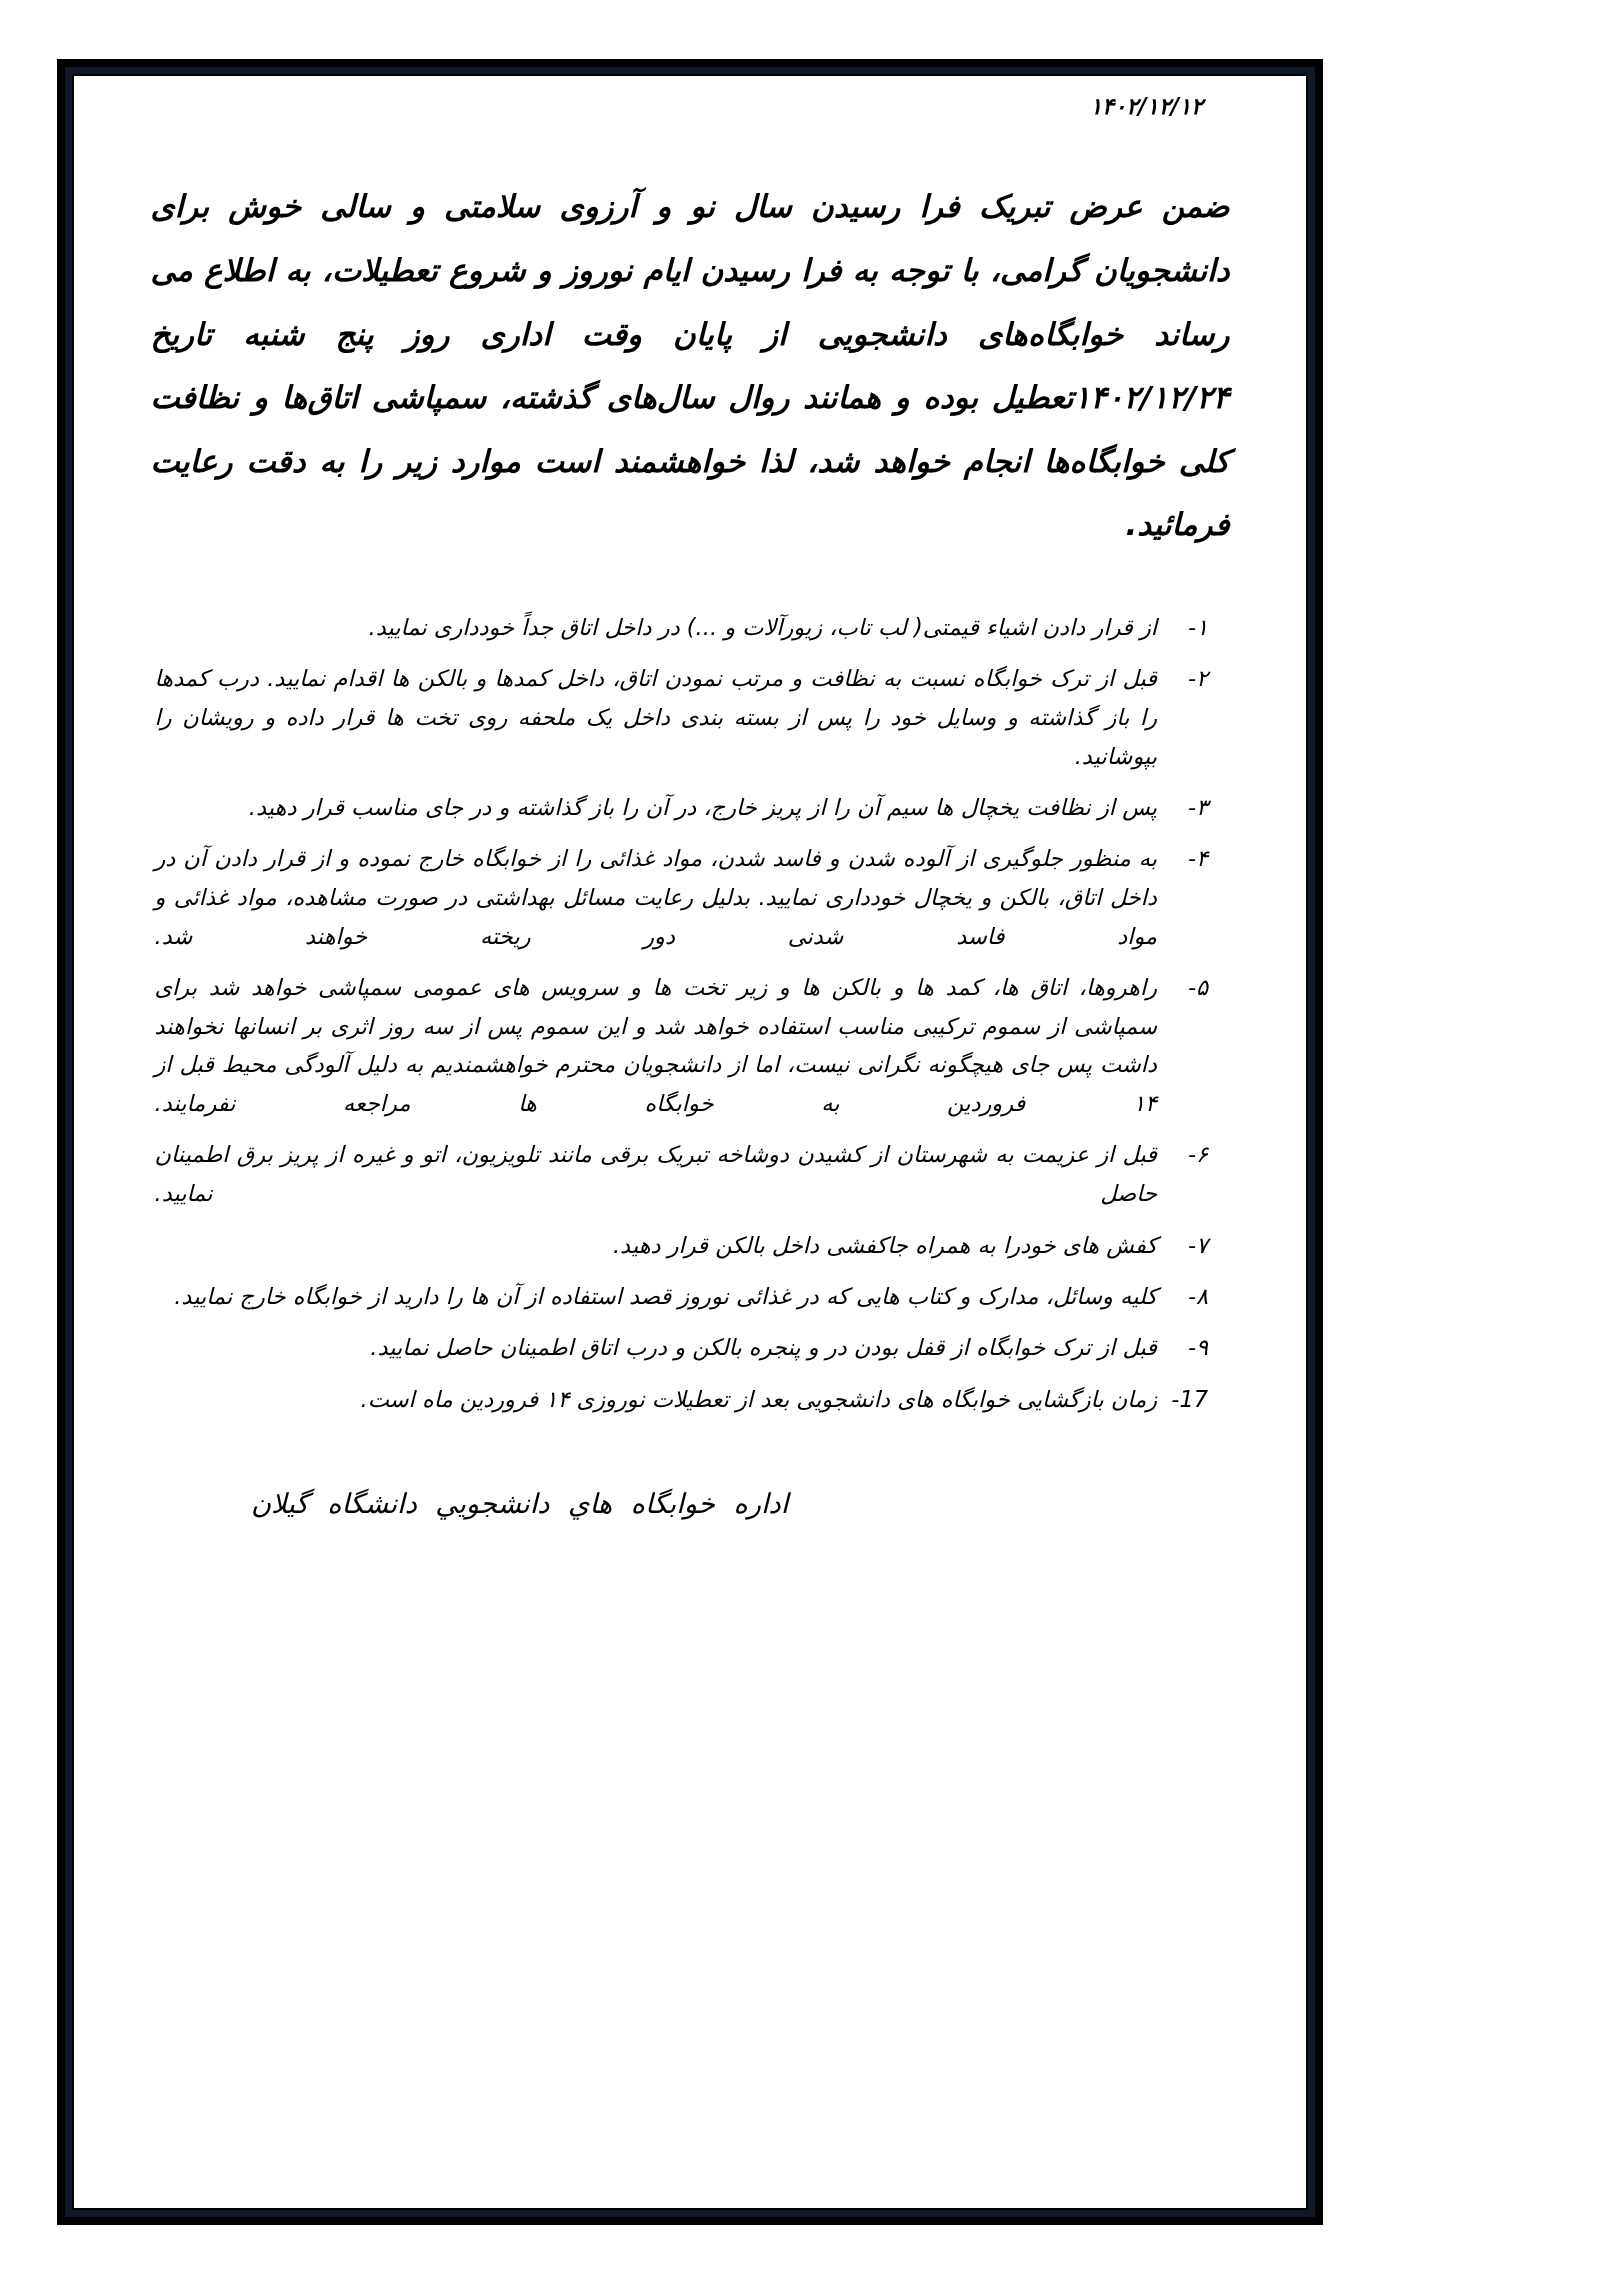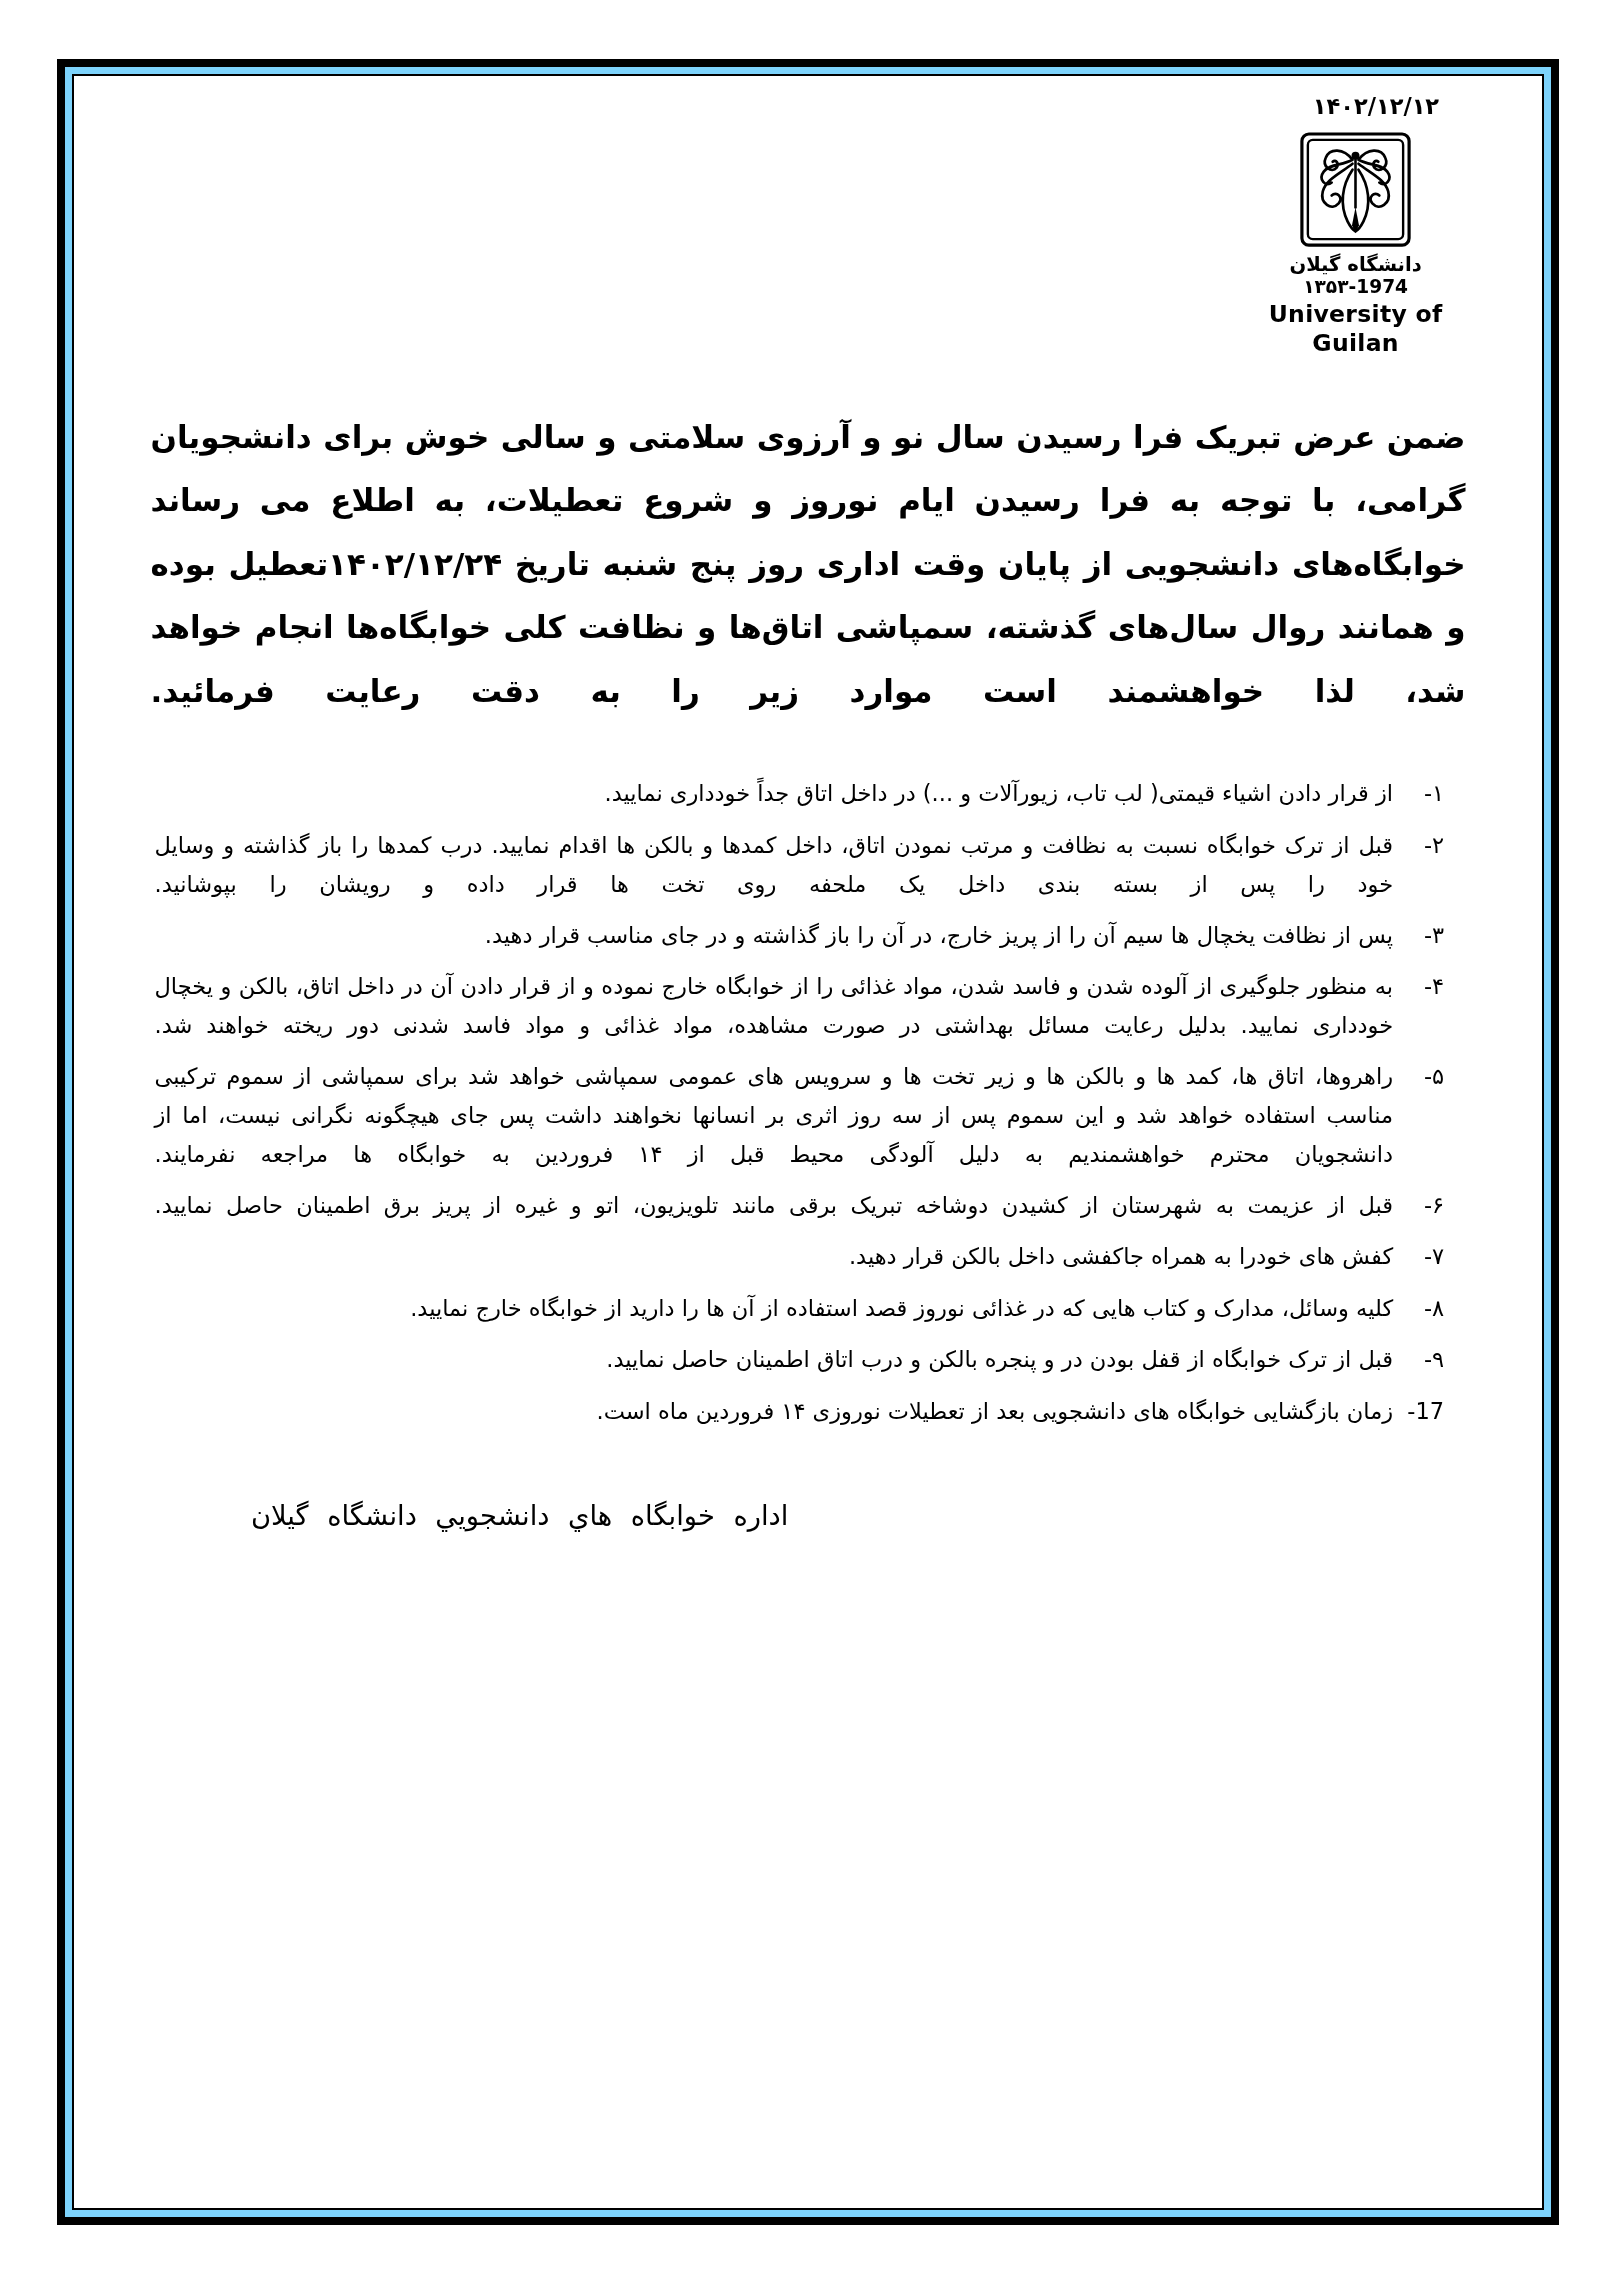--- a/index.html
+++ b/index.html
@@ -15,25 +15,26 @@
     color: #000000;
     position: relative;
     overflow: hidden;
   }
 
   
   .page-frame {
     position: absolute;
     left: 57px;
     top: 59px;
-    width: 1502px;
+    width: 1266px;
     height: 2166px;
     border: 8.8px solid #000000;
     box-sizing: border-box;
-    background: #7dd3fc;
+    background: #0f172a;
+    font-style: italic;
   }
   .page-frame-inner {
     position: absolute;
     left: 6.9px;
     top: 6.9px;
     right: 6.9px;
     bottom: 6.9px;
     border: 2.9px solid #000000;
     box-sizing: border-box;
     background: #ffffff;
@@ -175,45 +176,20 @@
 </style>
 </head>
 <body>
 
 <div class="page-frame">
   <div class="page-frame-inner">
     <div class="page-content">
 
       <div class="doc-date">۱۴۰۲/۱۲/۱۲</div>
 
-      <div class="logo-row">
-        <div class="logo-block">
-          <svg class="logo-mark" viewBox="0 0 120 130" aria-hidden="true">
-            <rect x="6" y="4" width="108" height="112" rx="7" ry="7" fill="none" stroke="#000" stroke-width="3.2"></rect>
-            <rect x="12" y="10" width="96" height="100" rx="5" ry="5" fill="none" stroke="#000" stroke-width="2.4"></rect>
-
-            <circle cx="60" cy="26" r="4" fill="#000"></circle>
-            <path d="M60 30 L60 78" stroke="#000" stroke-width="2.6" fill="none" stroke-linecap="round"></path>
-            <path d="M60 78 L56.5 96 L60 104 L63.5 96 Z" fill="#000"></path>
-
-            <path d="M57 30 C48 18 34 18 30 28 C26 37 36 44 41 38 C44 34 40 29 37 32
-                     M57 30 C46 36 34 34 28 42 C22 50 30 58 36 53
-                     M57 34 C44 44 30 50 27 62 C24 74 36 82 43 74 C48 68 41 61 36 66
-                     M57 40 C46 56 44 76 52 92 C56 100 60 102 60 102" fill="none" stroke="#000" stroke-width="2.7" stroke-linecap="round" stroke-linejoin="round"></path>
-
-            <path d="M63 30 C72 18 86 18 90 28 C94 37 84 44 79 38 C76 34 80 29 83 32
-                     M63 30 C74 36 86 34 92 42 C98 50 90 58 84 53
-                     M63 34 C76 44 90 50 93 62 C96 74 84 82 77 74 C72 68 79 61 84 66
-                     M63 40 C74 56 76 76 68 92 C64 100 60 102 60 102" fill="none" stroke="#000" stroke-width="2.7" stroke-linecap="round" stroke-linejoin="round"></path>
-          </svg>
-          <div class="logo-script">دانشگاه گیلان</div>
-          <div class="logo-year">۱۳۵۳-1974</div>
-          <div class="logo-name">University of Guilan</div>
-        </div>
-      </div>
 
 
       <p class="doc-intro">ضمن عرض تبریک فرا رسیدن سال نو و آرزوی سلامتی و سالی خوش برای دانشجویان گرامی، با توجه به فرا رسیدن ایام نوروز و شروع تعطیلات، به اطلاع می رساند خوابگاه‌های دانشجویی از پایان وقت اداری روز پنج شنبه تاریخ ۱۴۰۲/۱۲/۲۴تعطیل بوده و همانند روال سال‌های گذشته، سمپاشی اتاق‌ها و نظافت کلی خوابگاه‌ها انجام خواهد شد، لذا خواهشمند است موارد زیر را به دقت رعایت فرمائید.</p>
 
       <ol class="doc-list">
         <li>
           <span class="li-marker">۱-</span>
           <span class="li-text">از قرار دادن اشیاء قیمتی( لب تاب، زیورآلات و ...) در داخل اتاق جداً خودداری نمایید.</span>
         </li>
         <li>

